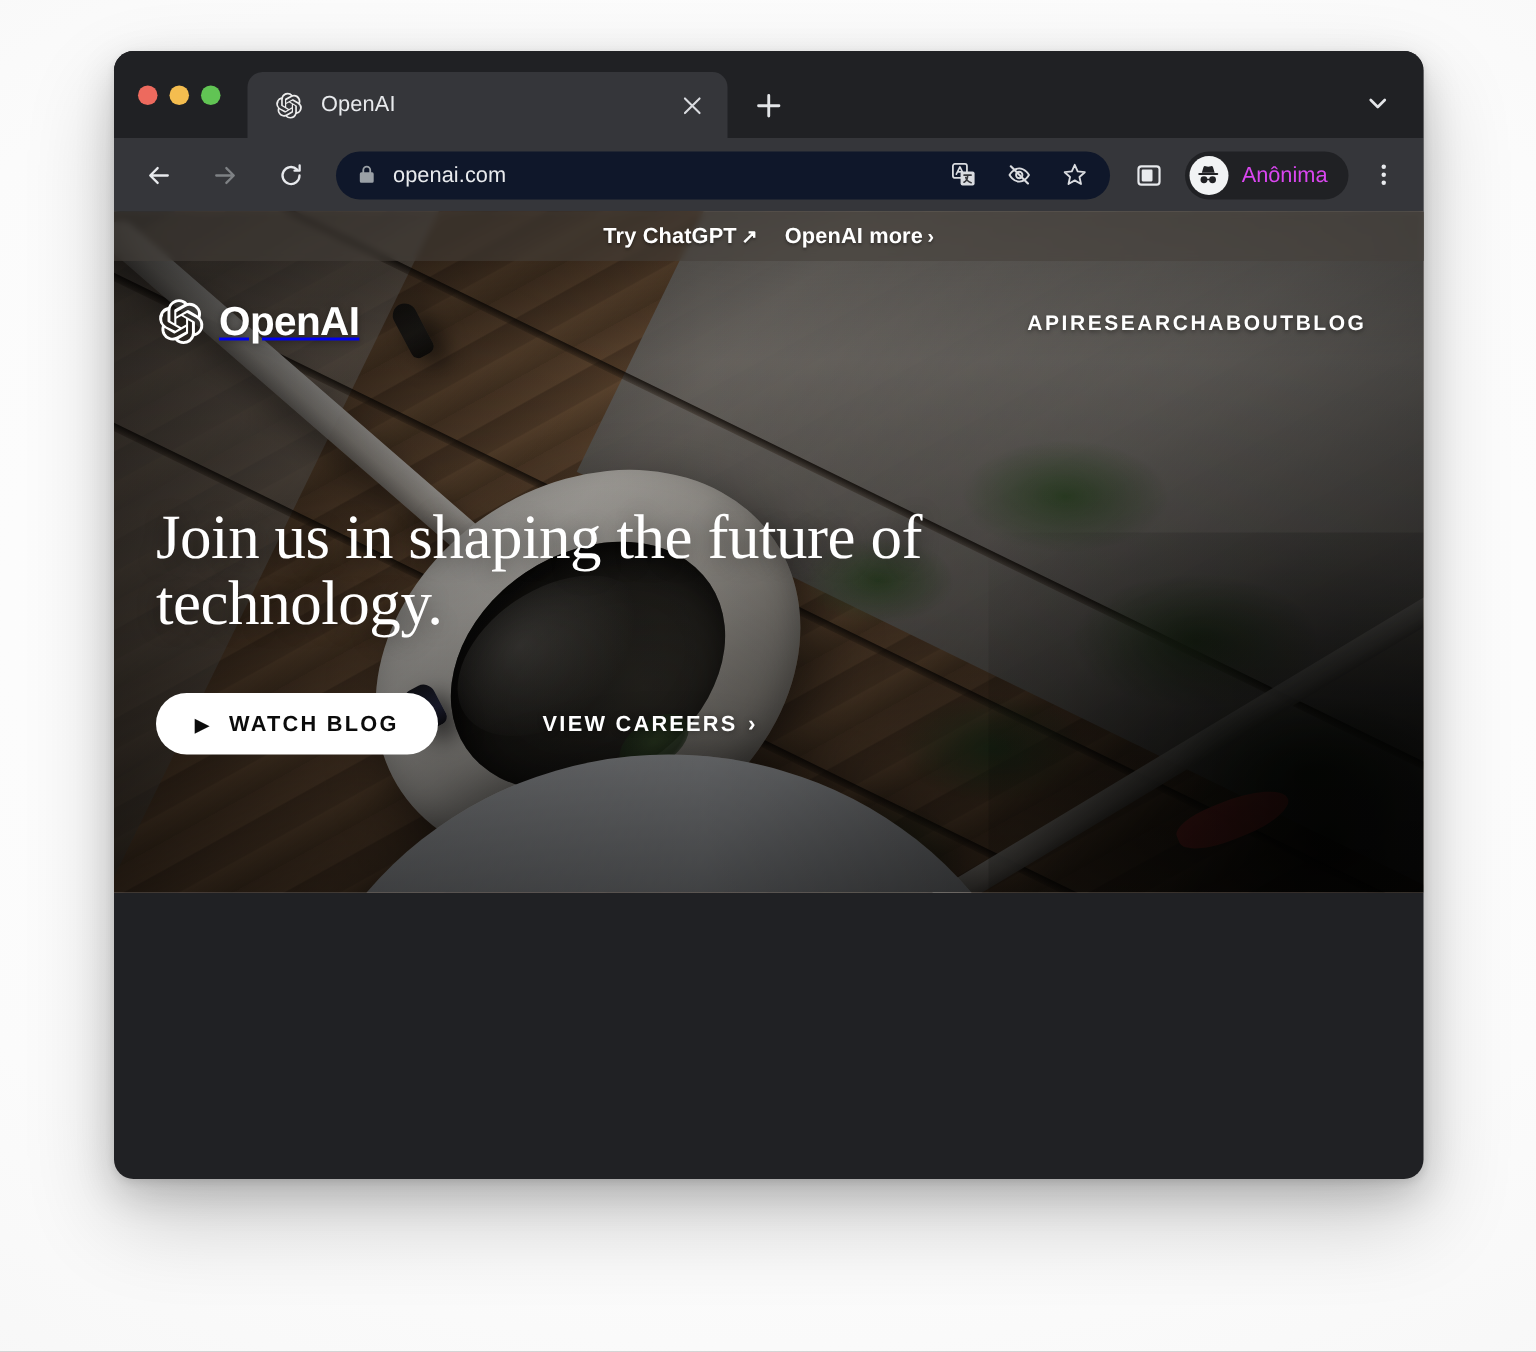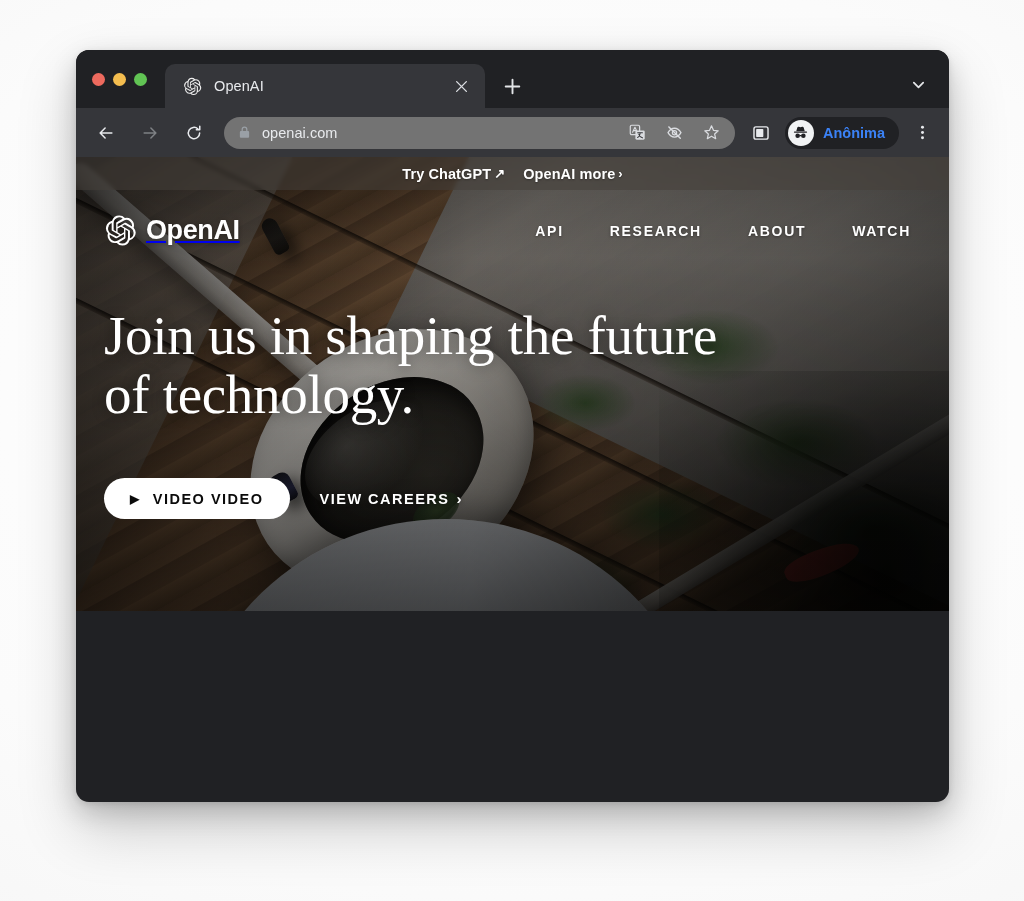--- a/index.html
+++ b/index.html
@@ -20,21 +20,21 @@
     width: 1024px;
     height: 901px;
     background:
       radial-gradient(120% 90% at 50% 45%, #ffffff 0%, #fbfbfb 55%, #f3f3f3 100%);
   }
 
   
   .browser-window {
     position: absolute;
     left: 76px;
-    top: 50px;
+    top: 34px;
     width: 873px;
     height: 752px;
     border-radius: 13px;
     overflow: hidden;
     background: #202124;
     box-shadow:
       0 2px 6px rgba(0,0,0,0.10),
       0 10px 26px rgba(0,0,0,0.16),
       0 26px 60px rgba(0,0,0,0.20);
   }
@@ -136,21 +136,21 @@
     flex: 0 0 32px;
   }
   .nav-btn.back  { margin-right: 10px; }
   .nav-btn.fwd   { color: #7E8184; margin-right: 10px; }
   .nav-btn.reload{ margin-right: 12px; }
   .nav-btn svg { width: 18px; height: 18px; }
 
   .omnibox {
     flex: 1 1 auto;
     height: 32px;
-    background: #737373;
+    background: #0f172a;
     border-radius: 16px;
     display: flex;
     align-items: center;
     padding: 0 10px 0 14px;
     gap: 11px;
     min-width: 0;
   }
   .lock-icon { width: 13px; height: 13px; flex: 0 0 13px; color: #9AA0A6; display:block; }
   .omnibox-url {
     flex: 1 1 auto;
@@ -197,24 +197,23 @@
   }
   .incognito-avatar {
     width: 26px; height: 26px;
     border-radius: 50%;
     background: #F1F3F4;
     display: flex; align-items: center; justify-content: center;
     flex: 0 0 26px;
   }
   .incognito-avatar svg { width: 19px; height: 19px; color: #202124; }
   .profile-name {
-    color: #3b82f6;
+    color: #d946ef;
     font-size: 14.5px;
     white-space: nowrap;
-    font-weight: bold;
   }
 
   .menu-btn {
     width: 30px; height: 32px;
     display: flex; align-items: center; justify-content: center;
     color: #E8EAED;
     margin-left: 6px;
     flex: 0 0 30px;
   }
   .menu-btn svg { width: 17px; height: 17px; }
@@ -455,46 +454,45 @@
   .brand-name {
     color: #ffffff;
     font-size: 27px;
     font-weight: 700;
     letter-spacing: -0.4px;
     text-shadow: 0 1px 4px rgba(0,0,0,0.35);
   }
   .site-nav {
     display: flex;
     align-items: center;
-    gap: 46px;
     padding-right: 6px;
   }
   .nav-link {
     color: #ffffff;
     font-size: 14px;
     font-weight: 700;
     letter-spacing: 1.7px;
     text-decoration: none;
     text-shadow: 0 1px 3px rgba(0,0,0,0.4);
   }
 
   .hero-copy {
     margin-top: auto;
     padding: 0 28px 92px 28px;
   }
   .hero-title {
     color: #ffffff;
     font-family: "Liberation Serif", "DejaVu Serif", serif;
-    font-size: 55px;
+    font-size: 42px;
     line-height: 1.06;
     font-weight: 400;
     letter-spacing: -0.3px;
     max-width: 640px;
     text-shadow: 0 2px 14px rgba(0,0,0,0.45);
-    margin-bottom: 54px;
+    margin-bottom: 36px;
   }
   .hero-actions {
     display: flex;
     align-items: center;
     gap: 30px;
   }
   .btn-watch {
     display: inline-flex;
     align-items: center;
     gap: 12px;
@@ -514,20 +512,21 @@
   .btn-careers {
     display: inline-flex;
     align-items: center;
     gap: 7px;
     color: #ffffff;
     font-size: 14.5px;
     font-weight: 700;
     letter-spacing: 1.5px;
     text-decoration: none;
     text-shadow: 0 1px 4px rgba(0,0,0,0.45);
+    margin-left: 40px;
   }
   .btn-careers .chev { font-size: 15px; font-weight: 700; letter-spacing: 0; }
 </style>
 </head>
 <body>
 
 <div class="page">
 
   <div class="browser-window">
 
@@ -694,30 +693,30 @@
             <svg class="brand-mark" viewBox="0 0 24 24" fill="currentColor">
               <path d="M21.55 10.0a5.42 5.42 0 0 0-.47-4.46 5.49 5.49 0 0 0-5.9-2.63A5.43 5.43 0 0 0 11.1 1.1a5.49 5.49 0 0 0-5.23 3.8A5.43 5.43 0 0 0 2.24 7.5a5.49 5.49 0 0 0 .67 6.43 5.42 5.42 0 0 0 .47 4.46 5.49 5.49 0 0 0 5.9 2.63 5.42 5.42 0 0 0 4.08 1.82 5.49 5.49 0 0 0 5.24-3.81 5.43 5.43 0 0 0 3.62-2.63 5.49 5.49 0 0 0-.67-6.4Zm-8.2 11.47a4.07 4.07 0 0 1-2.61-.94l.13-.07 4.33-2.5a.71.71 0 0 0 .36-.62v-6.1l1.83 1.06a.07.07 0 0 1 .04.05v5.06a4.08 4.08 0 0 1-4.08 4.06Zm-8.76-3.74a4.07 4.07 0 0 1-.49-2.73l.13.08 4.33 2.5a.7.7 0 0 0 .71 0l5.29-3.05v2.11a.08.08 0 0 1-.03.06L10.1 19.2a4.08 4.08 0 0 1-5.57-1.49Zm-1.14-9.44a4.07 4.07 0 0 1 2.13-1.79v5.15a.7.7 0 0 0 .35.61l5.27 3.04-1.84 1.06a.07.07 0 0 1-.06 0L5 14.32a4.08 4.08 0 0 1-1.49-5.57Zm15.04 3.5-5.29-3.07L15.03 7.7a.07.07 0 0 1 .07 0l4.38 2.53a4.07 4.07 0 0 1-.61 7.34v-5.15a.72.72 0 0 0-.38-.62Zm1.82-2.74-.13-.08-4.32-2.52a.7.70 0 0 0-.71 0L9.86 9.5V7.4a.07.07 0 0 1 .03-.06l4.38-2.52a4.08 4.08 0 0 1 6.05 4.22ZM8.86 12.7 7.03 11.65a.07.07 0 0 1-.04-.06V6.54a4.08 4.08 0 0 1 6.68-3.13l-.13.07L9.21 5.98a.71.71 0 0 0-.36.62Zm1-2.14 2.36-1.36 2.36 1.36v2.72l-2.35 1.36-2.36-1.36Z"></path>
             </svg>
             <span class="brand-name">OpenAI</span>
           </a>
 
           <nav class="site-nav">
             <a class="nav-link" href="#">API</a>
             <a class="nav-link" href="#">RESEARCH</a>
             <a class="nav-link" href="#">ABOUT</a>
-            <a class="nav-link" href="#">WATCH</a>
+            <a class="nav-link" href="#">BLOG</a>
           </nav>
         </div>
 
         <div class="hero-copy">
           <h1 class="hero-title">Join us in shaping the future of technology.</h1>
           <div class="hero-actions">
             <button class="btn-watch">
               <span class="play">▶</span>
-              <span>VIDEO VIDEO</span>
+              <span>WATCH BLOG</span>
             </button>
             <a class="btn-careers" href="#">
               <span>VIEW CAREERS</span>
               <span class="chev">›</span>
             </a>
           </div>
         </div>
 
       </div>
     </div>

